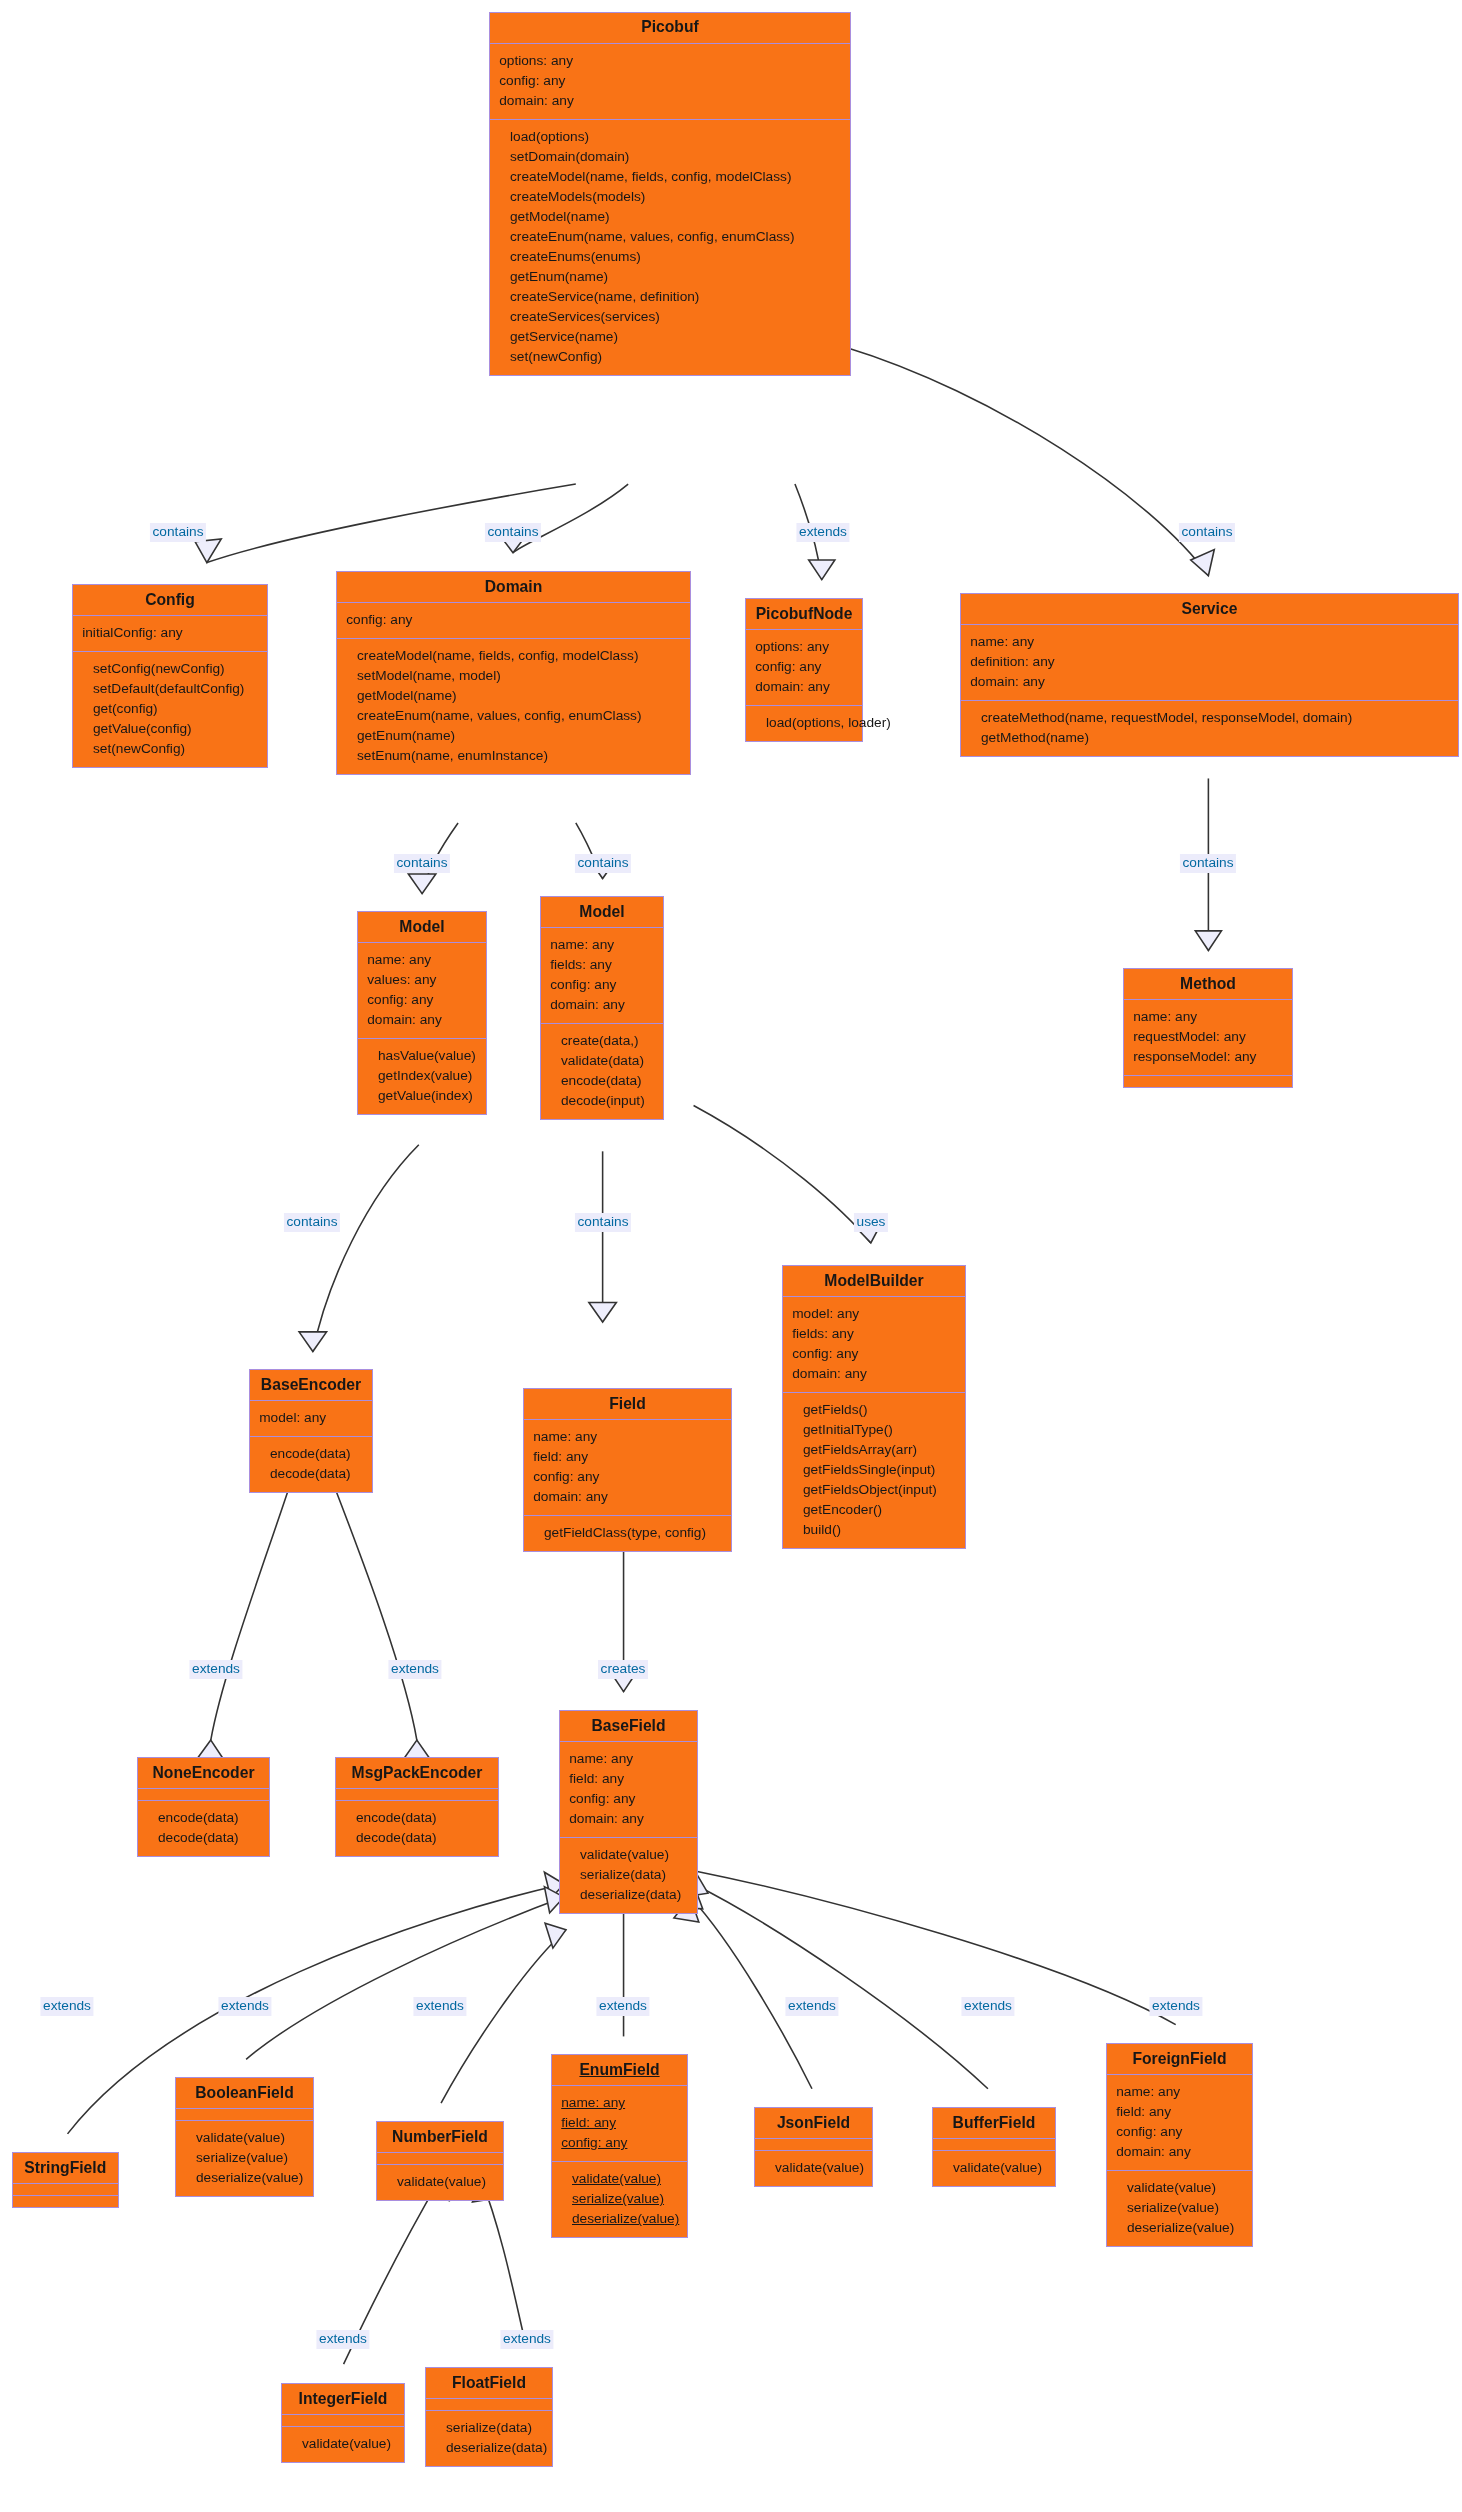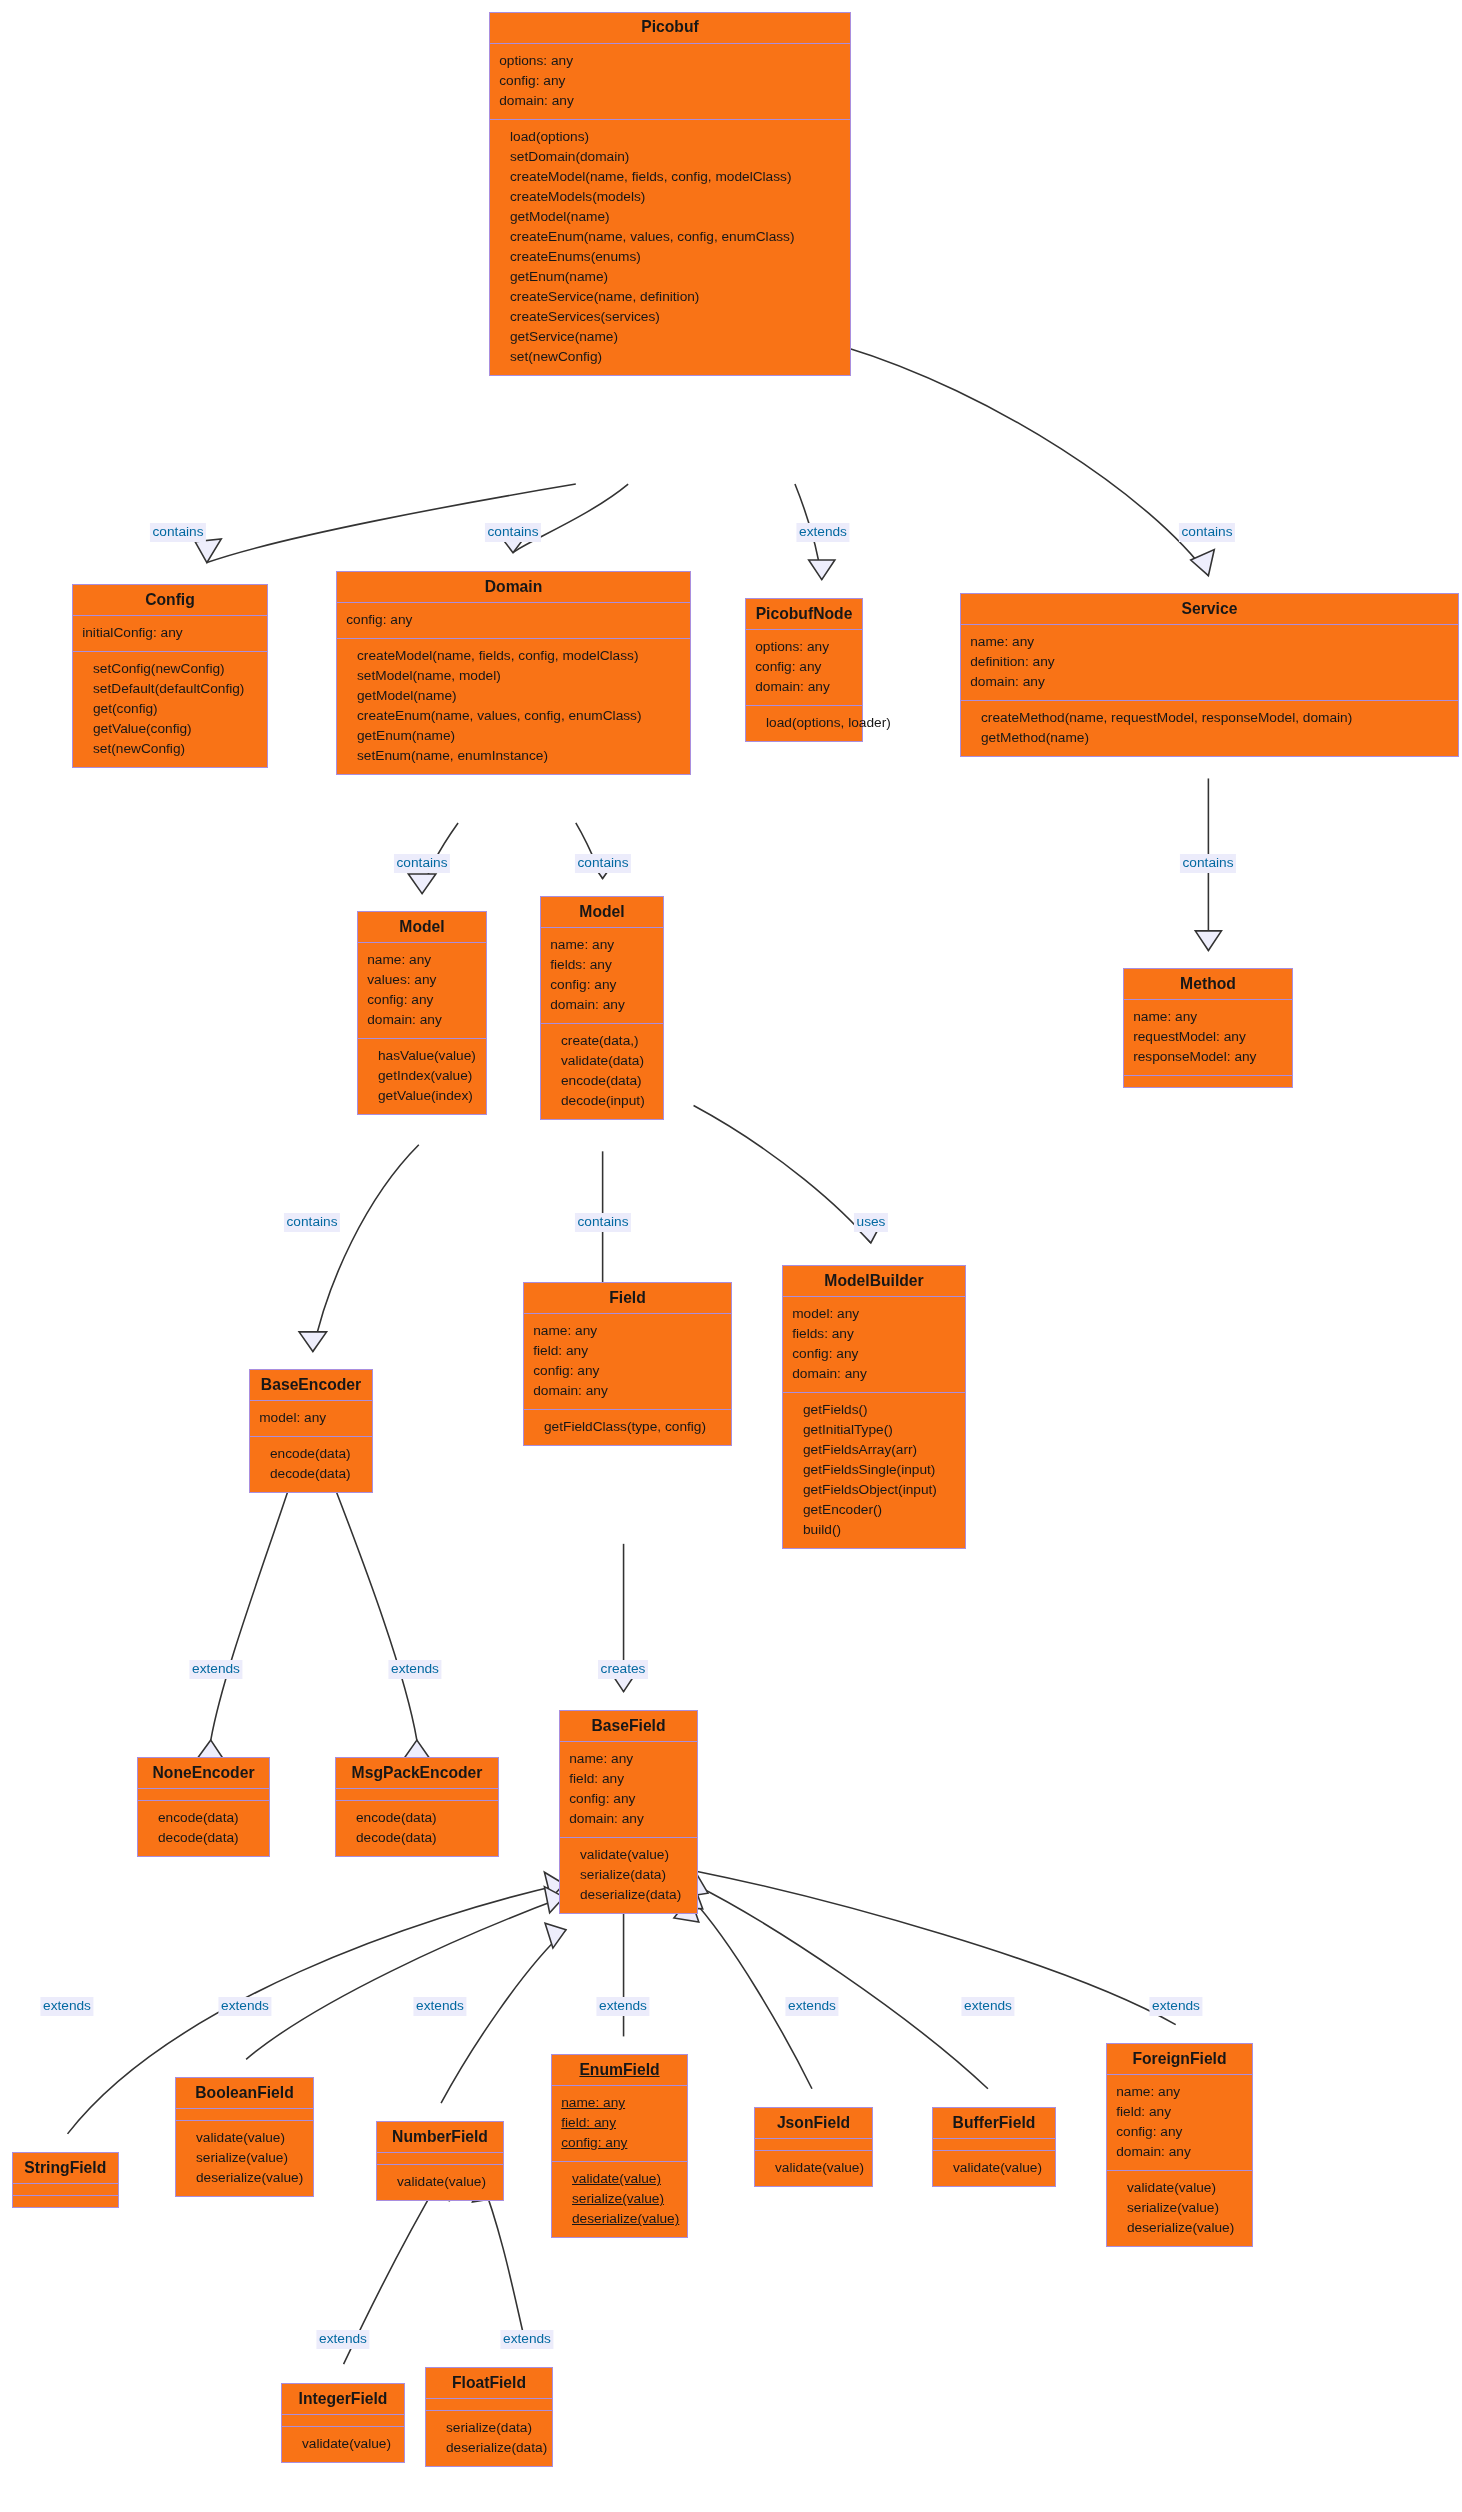--- a/index.html
+++ b/index.html
@@ -239,21 +239,21 @@
       <div class="uml" style="left: 249px; top: 1369px; width: 124px;">
         <div class="title">BaseEncoder</div>
         <div class="compart">
           <div class="row">model: any</div>
         </div>
         <div class="compart">
           <div class="row">encode(data)</div>
           <div class="row">decode(data)</div>
         </div>
       </div>
-      <div class="uml" style="left: 523px; top: 1282px; width: 209px;">
+      <div class="uml" style="left: 523px; top: 1388px; width: 209px;">
         <div class="title">Field</div>
         <div class="compart">
           <div class="row">name: any</div>
           <div class="row">field: any</div>
           <div class="row">config: any</div>
           <div class="row">domain: any</div>
         </div>
         <div class="compart">
           <div class="row">getFieldClass(type, config)</div>
         </div>

